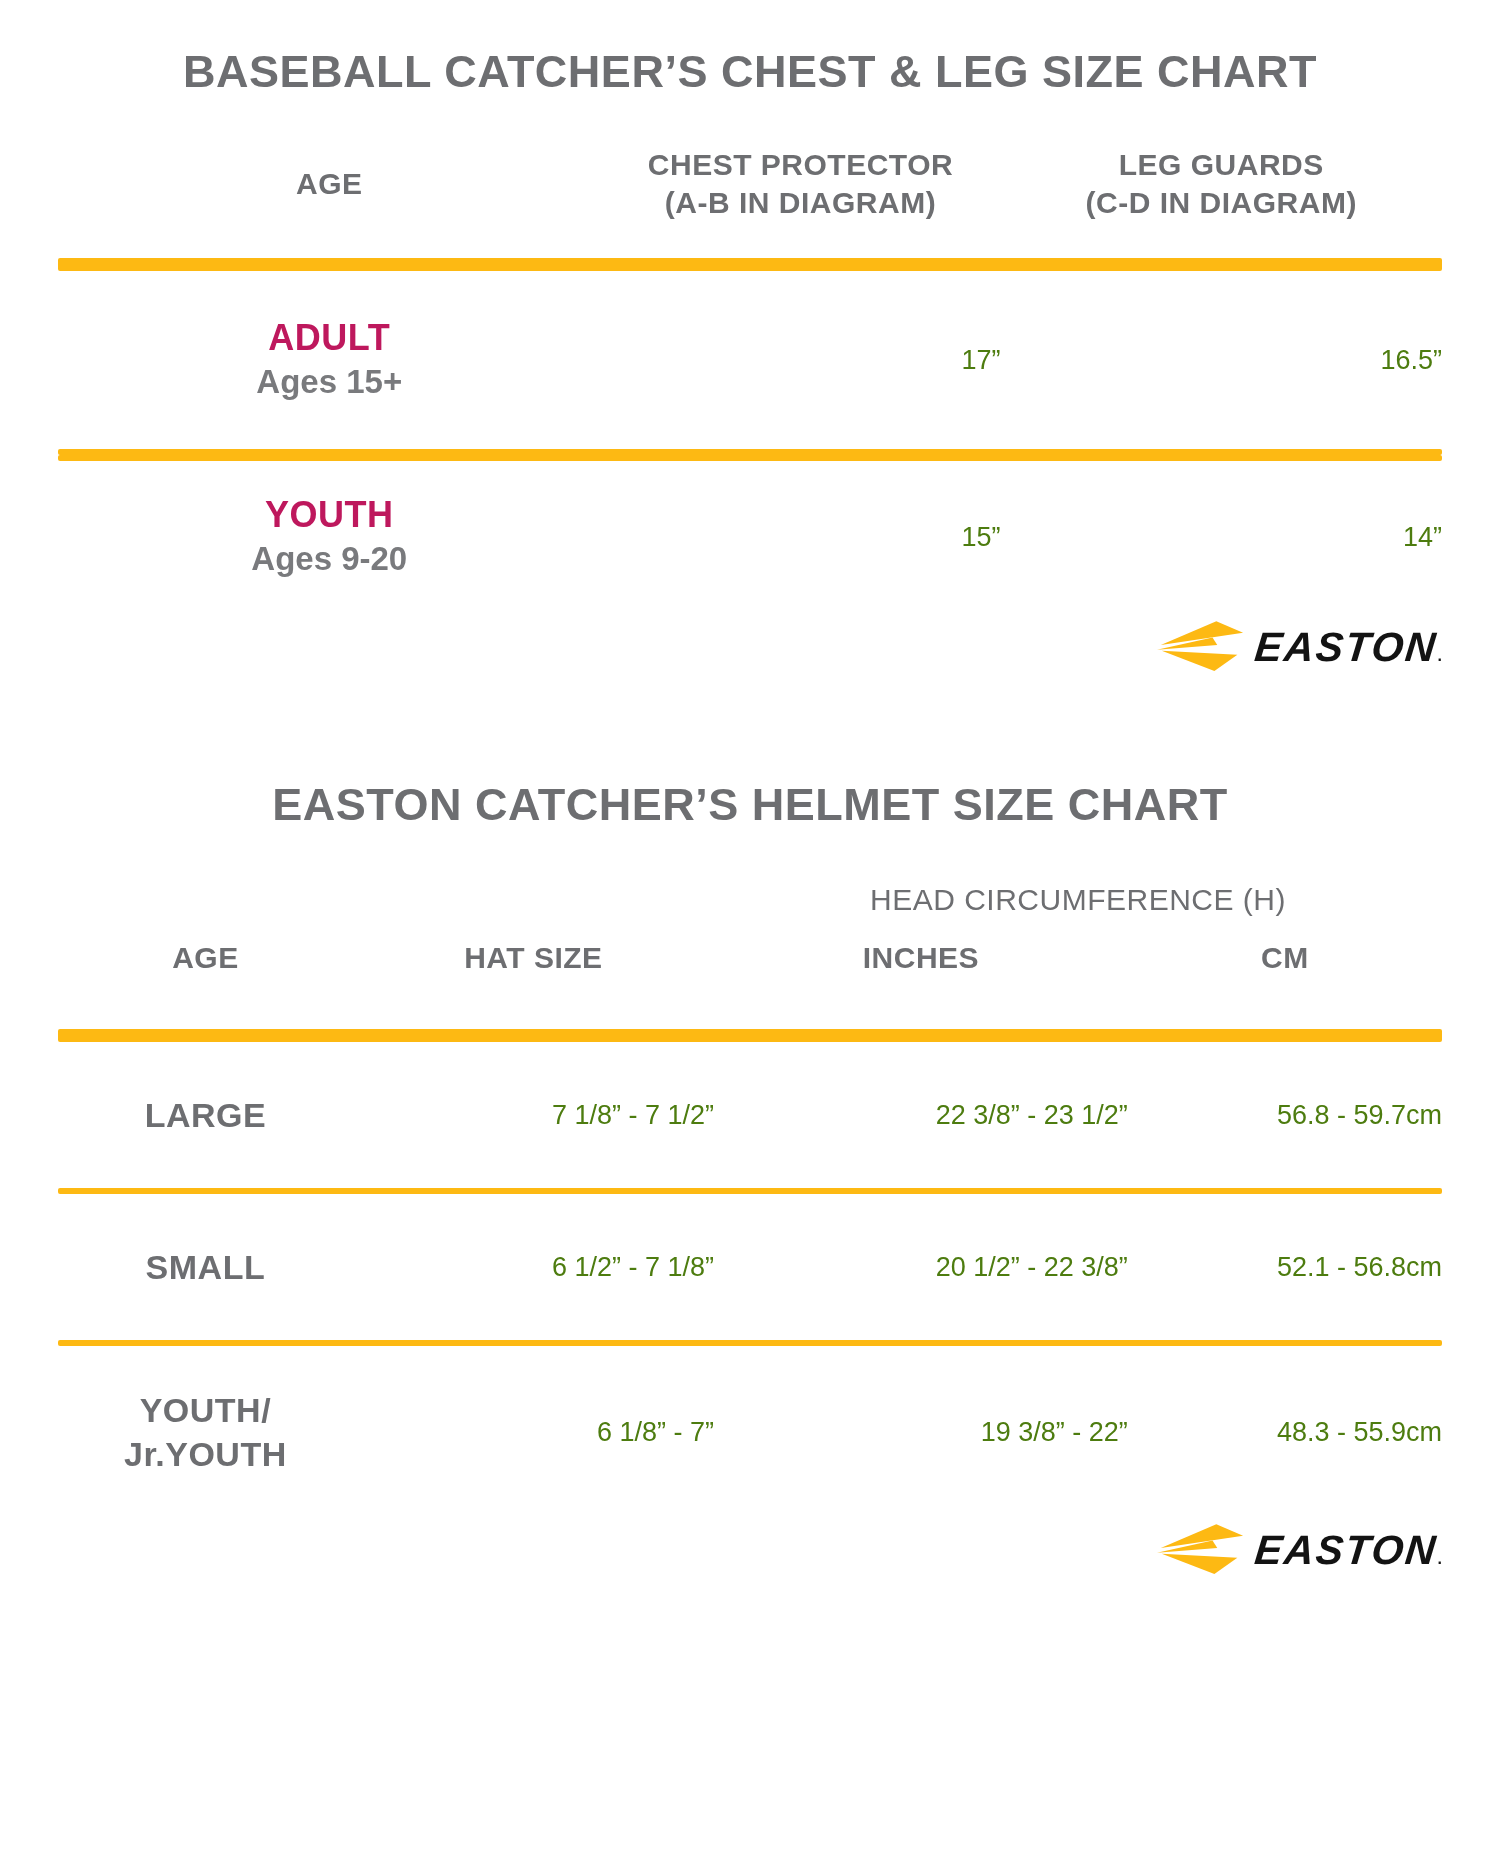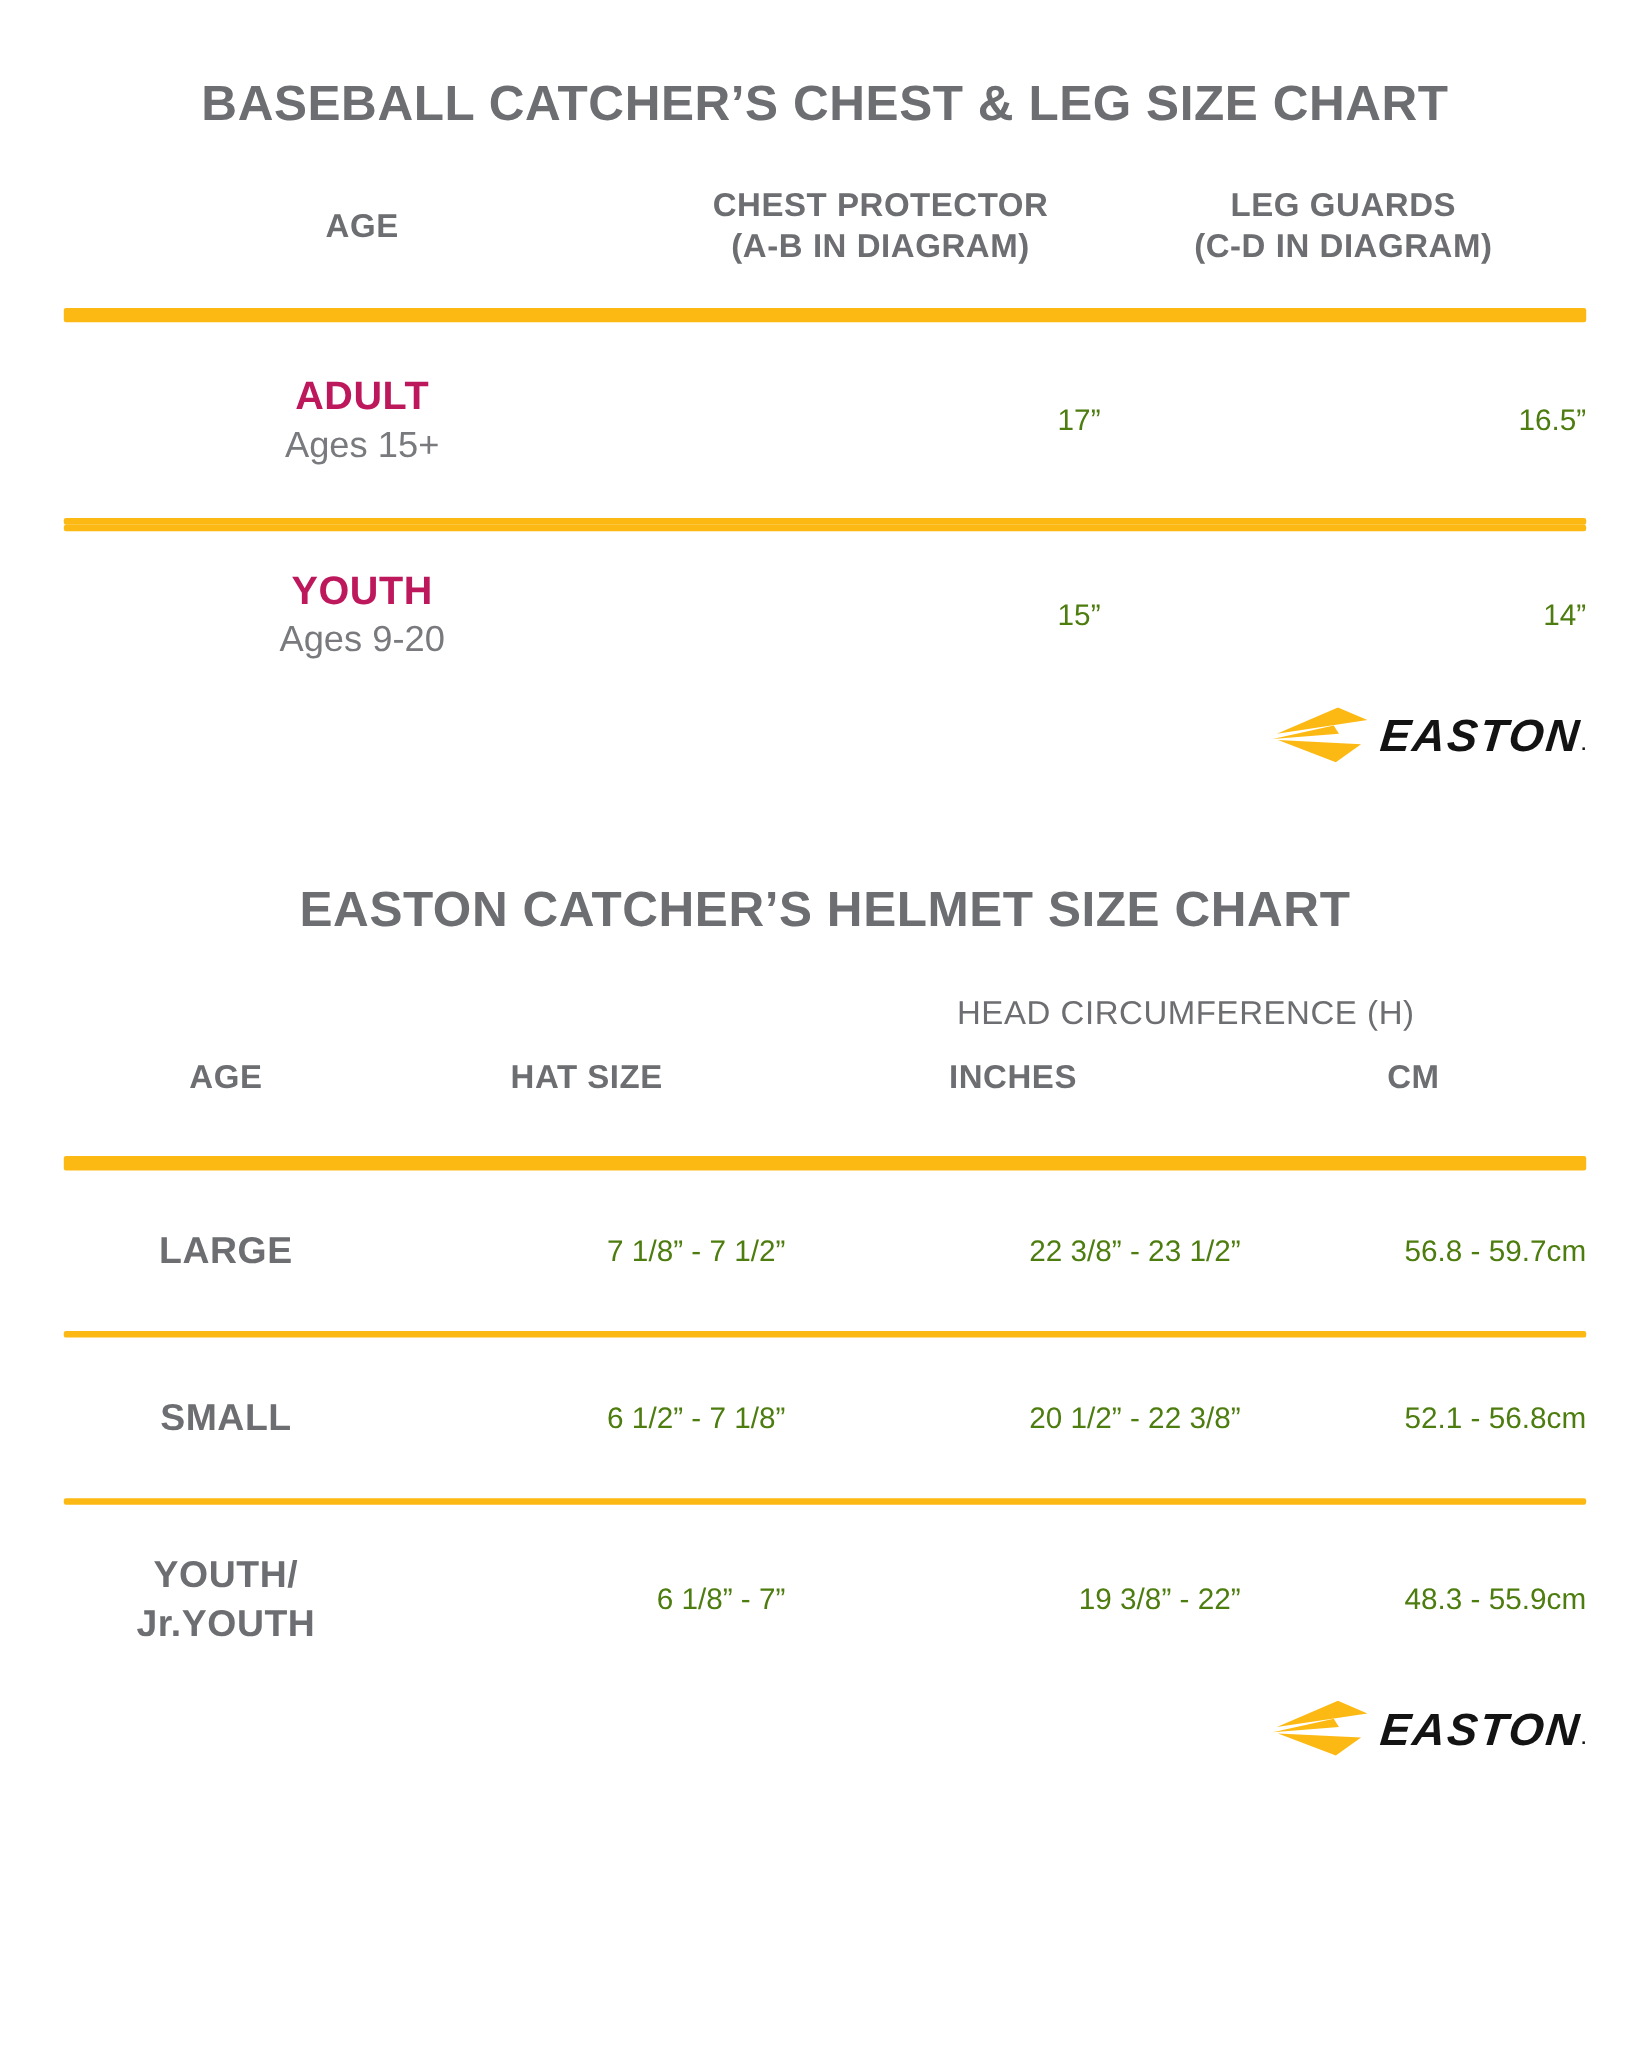--- a/index.html
+++ b/index.html
@@ -12,21 +12,21 @@
     font-family: "Liberation Sans", sans-serif;
   }
   .page {
     box-sizing: border-box;
     width: 1500px;
     height: 1863px;
     padding: 0 58px;
   }
   .chart-title {
     margin: 0;
-    padding-top: 68px;
+    padding-top: 46px;
     text-align: center;
     font-size: 45px;
     font-weight: bold;
     letter-spacing: 0.5px;
     color: #6d6e71;
   }
   
   .t1-grid {
     display: grid;
     grid-template-columns: 39.2% 28.9% 31.9%;
@@ -59,21 +59,21 @@
   .age-cell { text-align: center; }
   .age-main {
     font-size: 36px;
     font-weight: bold;
     color: #be185d;
     line-height: 44px;
     letter-spacing: 0.5px;
   }
   .age-sub {
     font-size: 33px;
-    font-weight: normal;
+    font-weight: bold;
     color: #797a7d;
     line-height: 44px;
   }
   .val-cell {
     text-align: right;
     font-size: 27px;
     color: #4d7c0f;
   }
   
   .logo-row {

